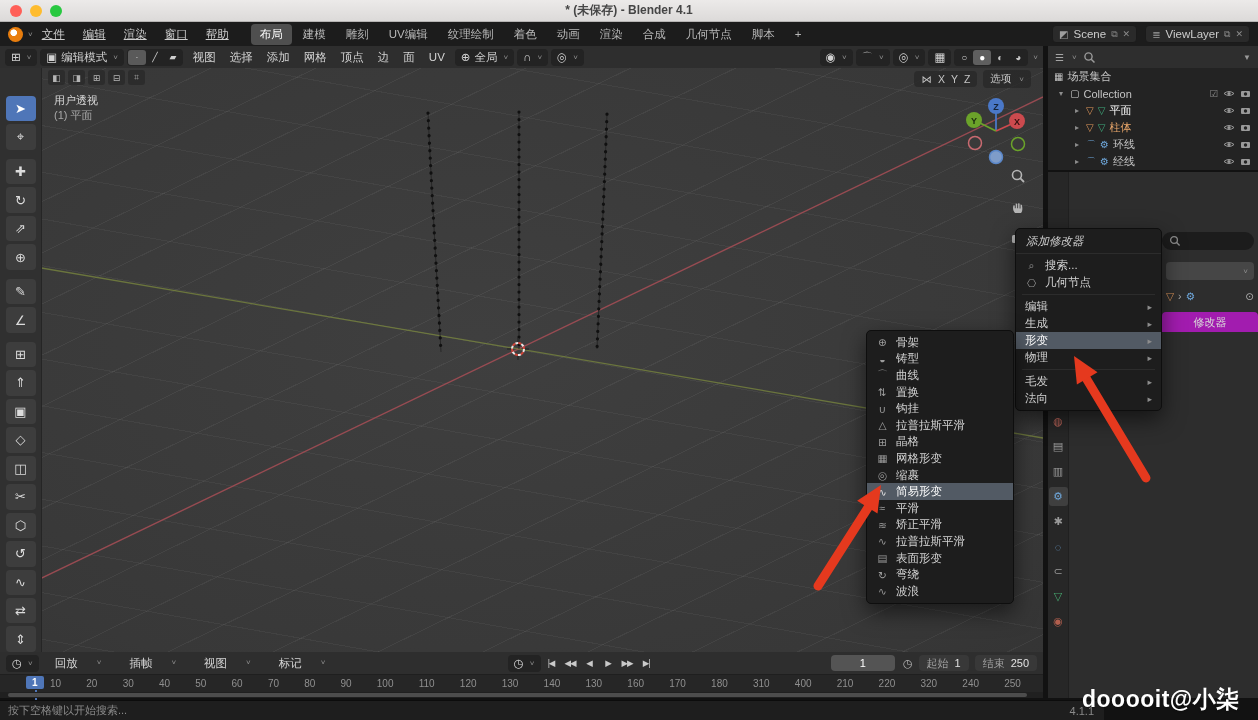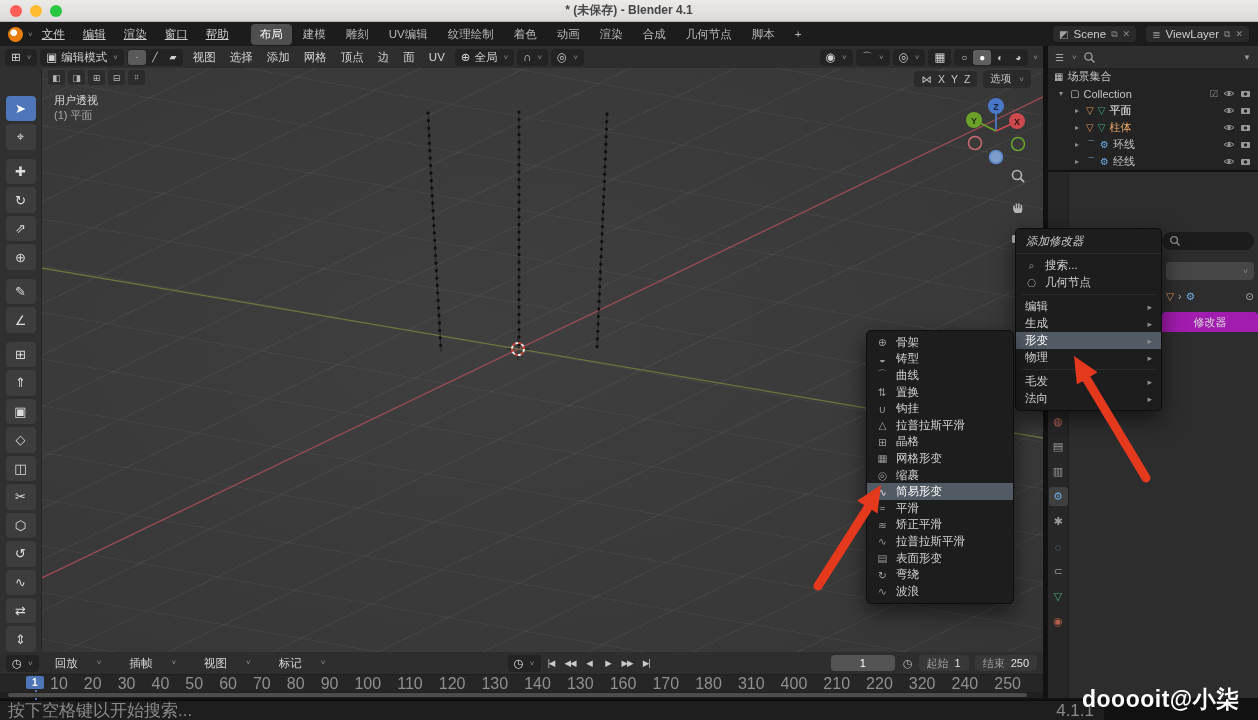--- a/index.html
+++ b/index.html
@@ -128,30 +128,30 @@
   #playback { display:flex; gap:2px; }
   #playback span { min-width:17px; height:16px; display:flex; align-items:center; justify-content:center;
     font-size:8.5px; color:#cacaca; border-radius:3px; letter-spacing:-1px; }
   #frame-box { width:64px; height:16px; background:#545454; border-radius:4px; display:flex;
     align-items:center; justify-content:center; color:#fff; font-size:11px; margin-left:8px; }
   .range-box { height:16px; background:#383838; border-radius:4px; display:flex; align-items:center;
     gap:6px; padding:0 8px; font-size:11px; margin-left:4px; }
   .range-box .rl { color:#9f9f9f; } .range-box .rv { color:#e2e2e2; }
   #tl-ruler { position:relative; height:18px; background:#262626; border-top:1px solid #1f1f1f; }
   #ruler-nums { position:absolute; left:50px; right:22px; top:0; bottom:0; display:flex;
-    justify-content:space-between; align-items:center; font-size:16px; color:#8f8f8f; }
+    justify-content:space-between; align-items:center; font-size:10px; color:#8f8f8f; }
   #playhead { position:absolute; left:26px; top:1px; background:#4f76b8; color:#fff; font-size:10px;
     font-weight:bold; border-radius:2px; padding:1px 6px; }
   #playhead::after { content:""; position:absolute; left:50%; top:14px; width:2px; height:10px; background:#4f76b8; }
   #tl-scroll { position:relative; height:6px; background:#202020; }
   #tl-scroll .handle { position:absolute; left:8px; right:16px; top:1px; height:4px; background:#4d4d4d; border-radius:2px; }
 
   
   #statusbar { left:0; top:700px; width:1104px; height:20px; background:#1e1e1e;
-    border-top:1px solid #0c0c0c; display:flex; align-items:center; font-size:17px; color:#8a8a8a; }
+    border-top:1px solid #0c0c0c; display:flex; align-items:center; font-size:11px; color:#8a8a8a; }
   #statusbar .hint { margin-left:8px; }
   #statusbar .ver { margin-left:auto; margin-right:10px; }
 
   
   #arrows { left:0; top:0; width:1258px; height:720px; z-index:60; pointer-events:none; }
   #watermark { left:1082px; top:684px; z-index:70; color:#fff; font-size:23px; font-weight:600;
     letter-spacing:.5px; text-shadow:0 1px 2px rgba(0,0,0,.35); }
   svg text { font-family:"Liberation Sans","DejaVu Sans",sans-serif; }
 </style>
 </head>

